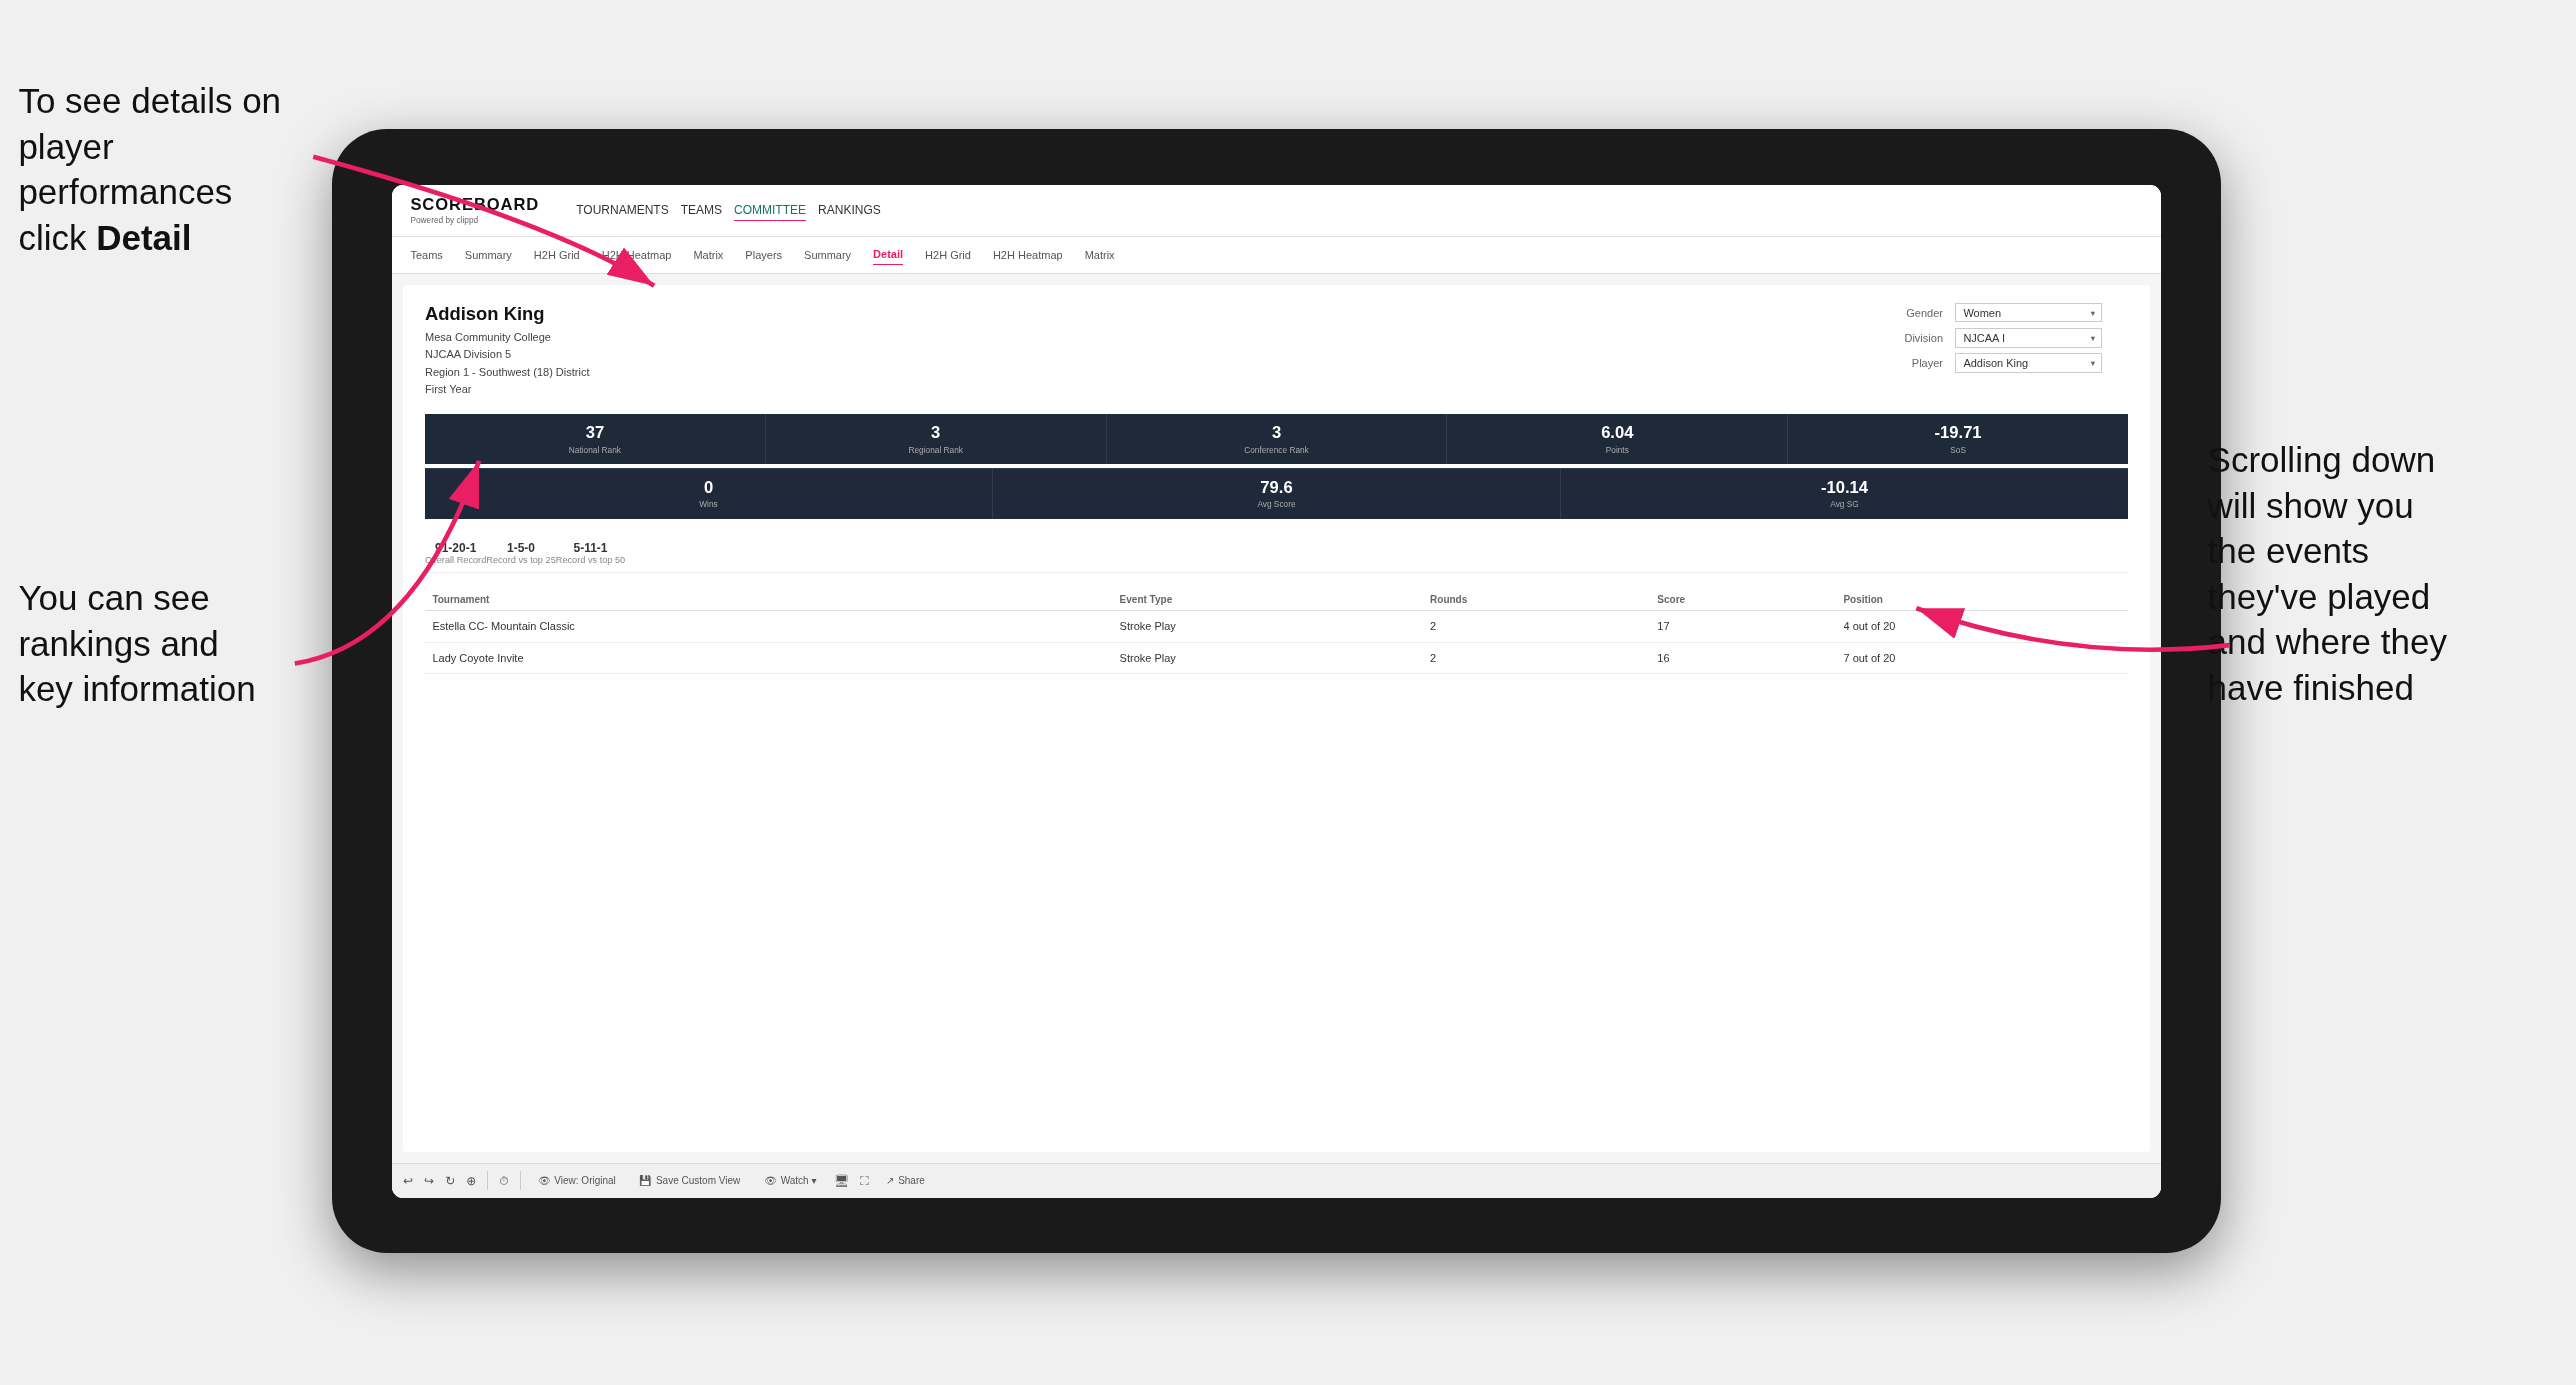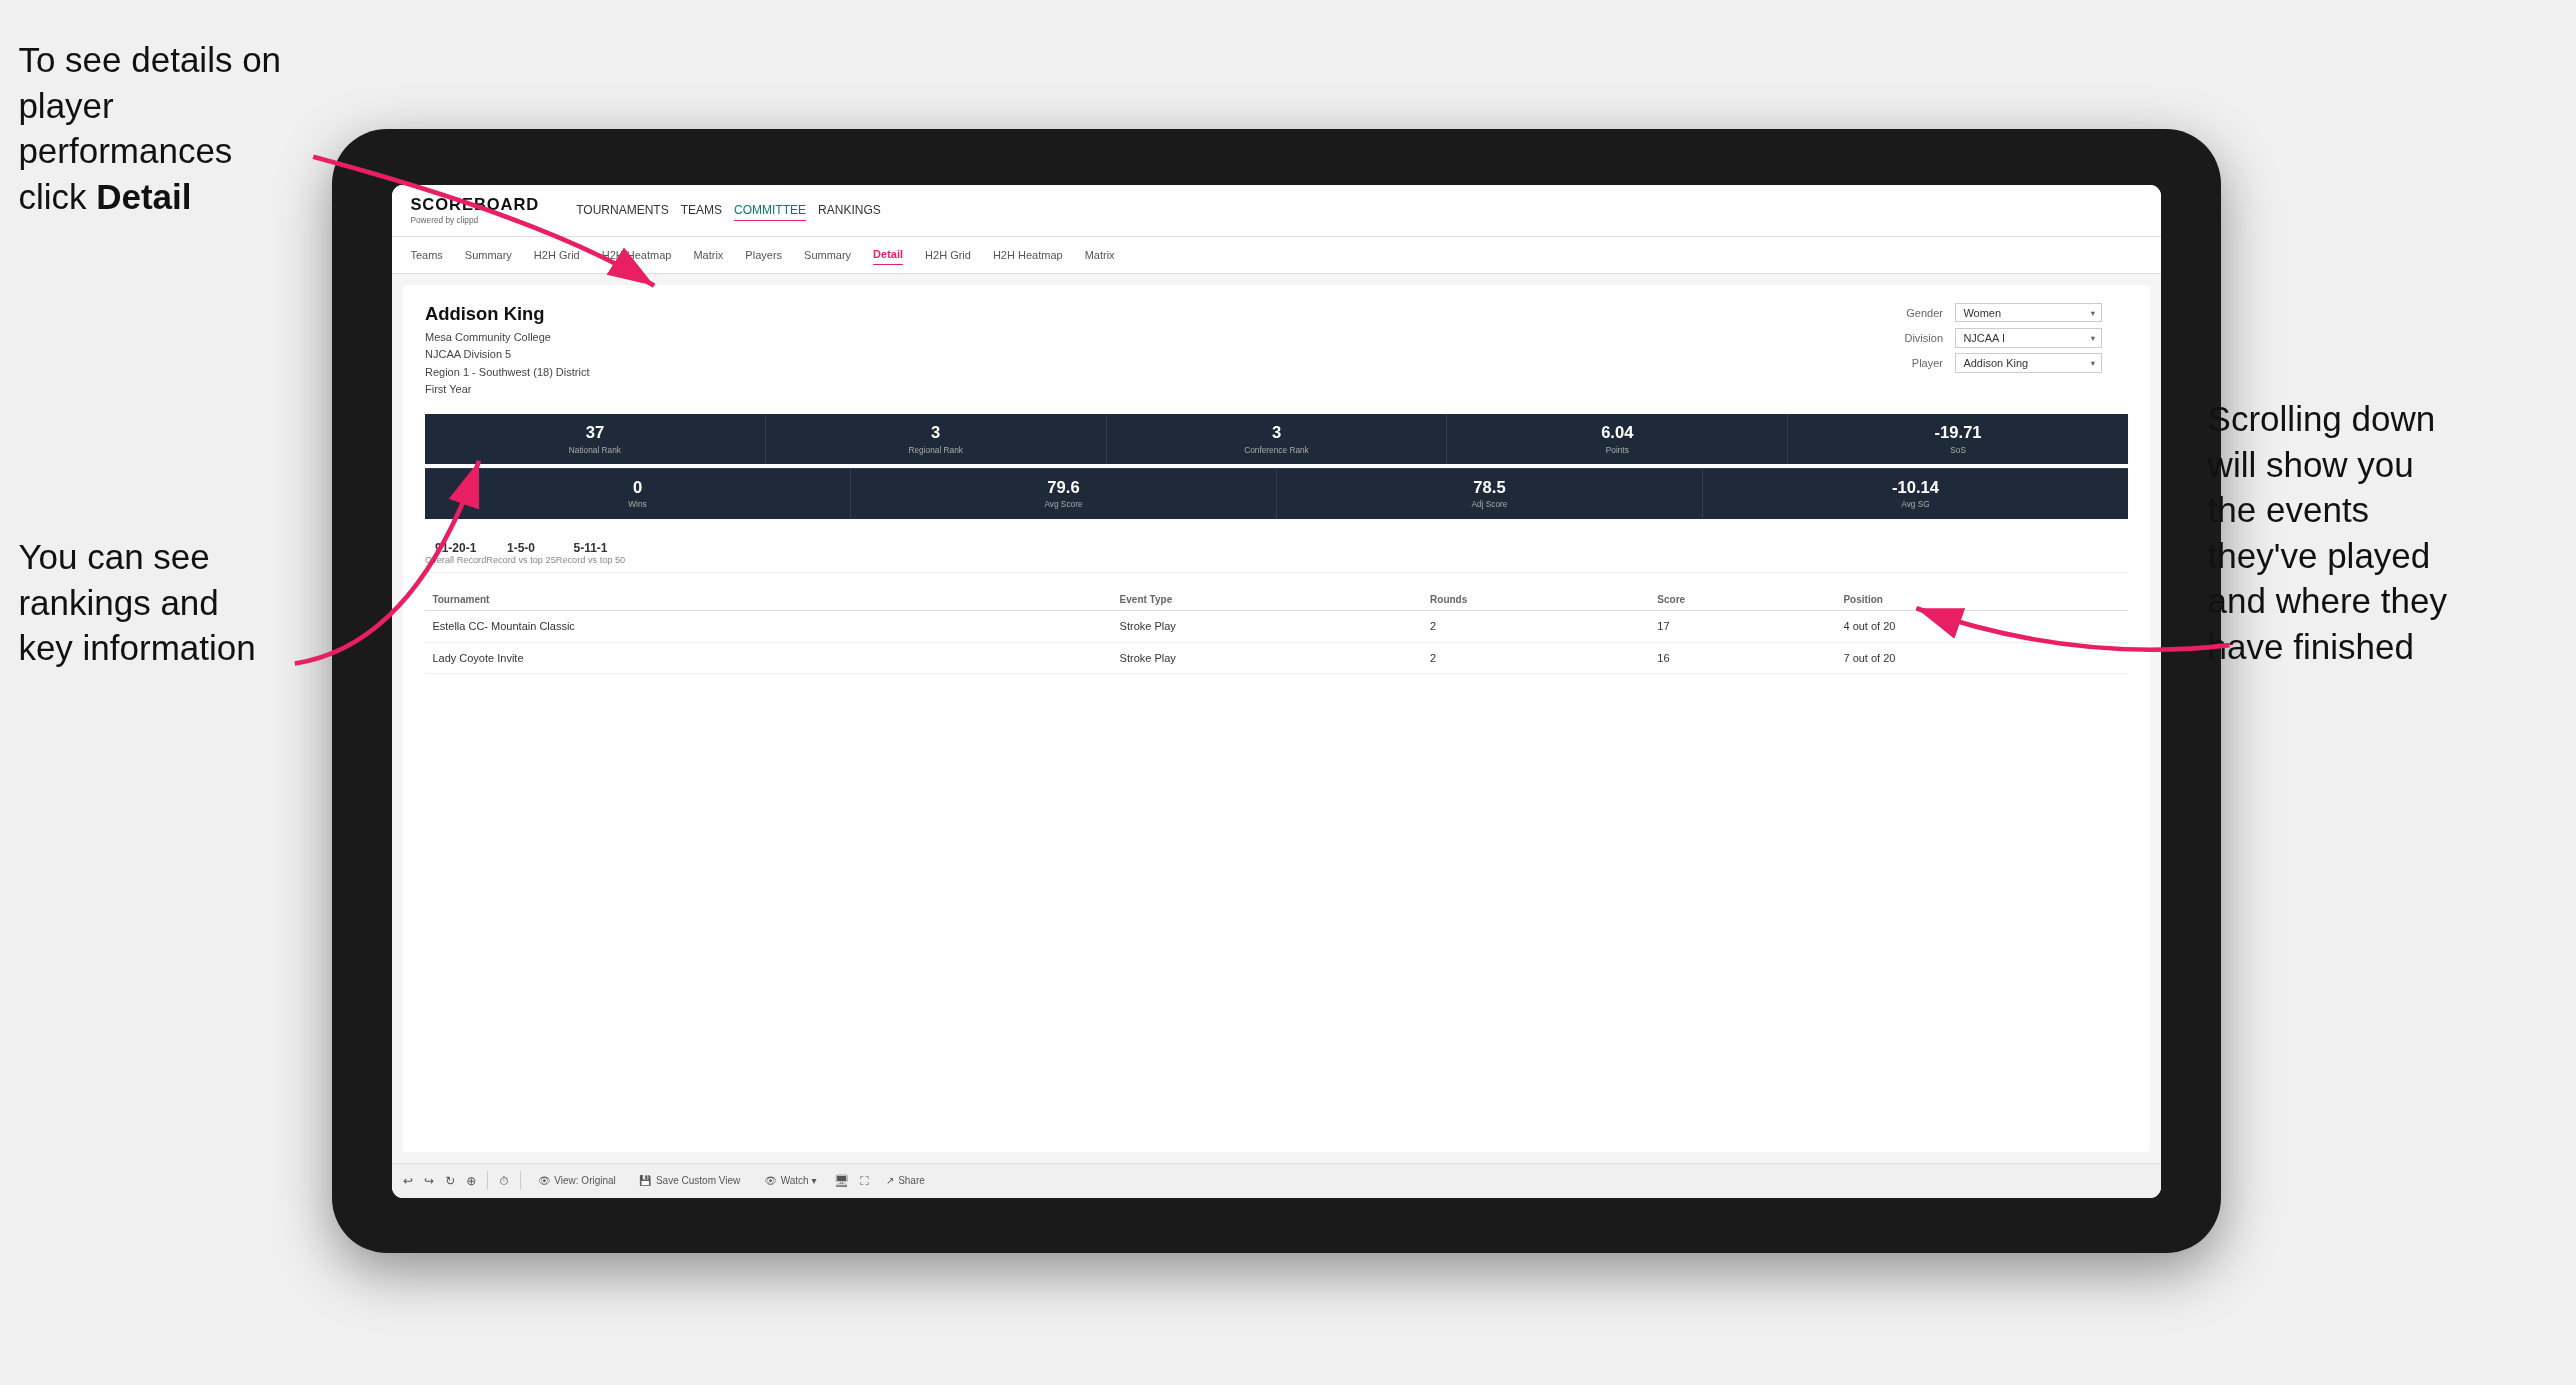--- a/index.html
+++ b/index.html
@@ -11,20 +11,21 @@
       position: relative;
       overflow: hidden;
     }
 
     
     .annotation {
       position: absolute;
       font-size: 35px;
       line-height: 1.3;
       color: #111;
+      margin-top: 41px;
     }
     .annotation strong { font-weight: 900; }
 
     .annotation-topleft {
       top: 37px;
       left: 18.4px;
       width: 313px;
     }
 
     .annotation-bottomleft {
@@ -470,24 +471,20 @@
         </div>
 
         <div class="stats-grid-row2">
           <div class="stat-cell-row2">
             <span class="stat-value">0</span>
             <span class="stat-label">Wins</span>
           </div>
           <div class="stat-cell-row2">
             <span class="stat-value">79.6</span>
             <span class="stat-label">Avg Score</span>
-          </div>
-          <div class="stat-cell-row2">
-            <span class="stat-value">78.5</span>
-            <span class="stat-label">Adj Score</span>
           </div>
           <div class="stat-cell-row2">
             <span class="stat-value">-10.14</span>
             <span class="stat-label">Avg SG</span>
           </div>
         </div>
 
         <div class="records-row">
           <div class="record-item">
             <span class="record-value">91-20-1</span>

